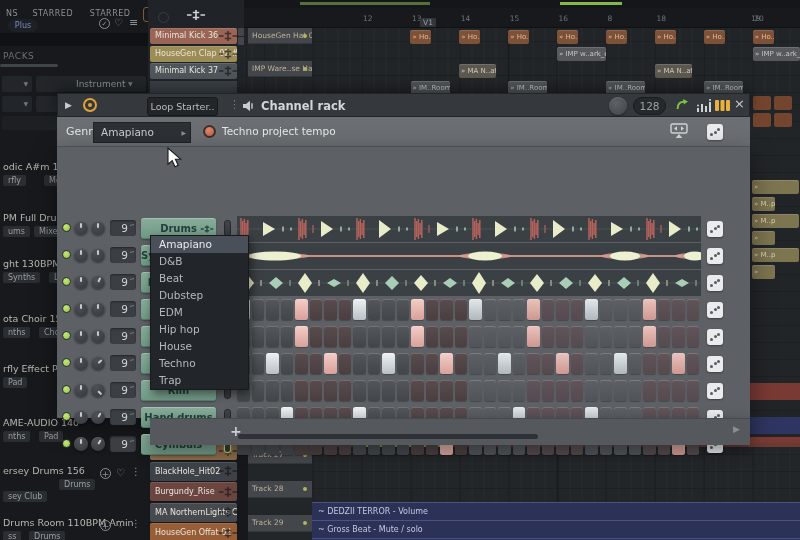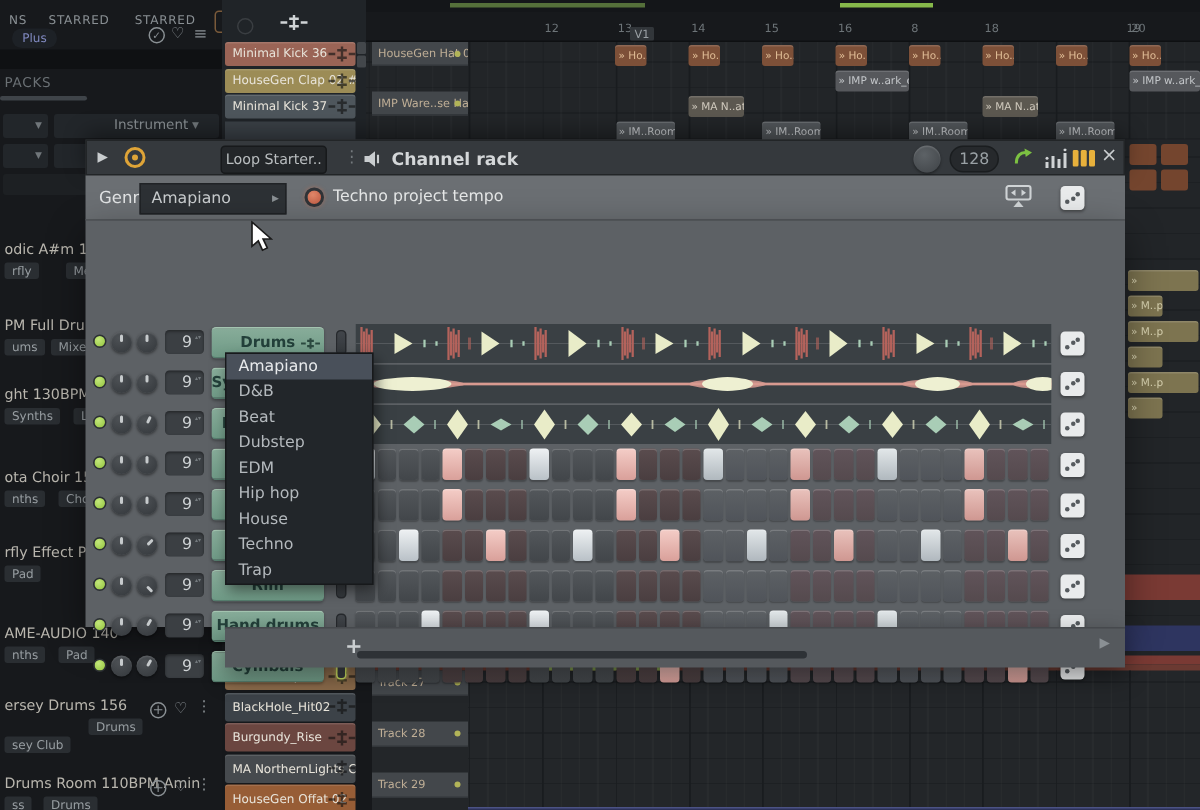--- a/index.html
+++ b/index.html
@@ -214,20 +214,22 @@
             <path d="M1 6h4.5M14.5 6h4.5M10 1v10M6.8 3.5h6.4M6.8 8.5h6.4" stroke="rgba(15,15,15,.6)" stroke-width="1.6"></path>
           </svg></div>
         <div class="a sampow txt" style="left: 2px; top: 83px; width: 87px; height: 19px; background: rgb(151, 93, 54); line-height: 19px;">HouseGen Offat 02<svg width="20" height="12" viewBox="0 0 20 12" style="position: absolute; left: 68px; top: 3.5px;">
             <path d="M1 6h4.5M14.5 6h4.5M10 1v10M6.8 3.5h6.4M6.8 8.5h6.4" stroke="rgba(15,15,15,.6)" stroke-width="1.6"></path>
           </svg></div>
       </div>
       <div class="a" style="left: 248px; top: 443px; width: 552px; height: 97px; background: rgb(35, 38, 41);">
         <div class="a" style="left: 0px; top: 0px; width: 552px; height: 4px; background: rgb(107, 58, 50);"></div>
         <div class="a" style="left: 112px; top: 0px; width: 80px; height: 4px; background: rgb(126, 155, 78);"></div>
         <div class="a" style="left: 64px; top: 4px; width: 488px; height: 93px; background-image: repeating-linear-gradient(90deg, rgb(25, 28, 31) 0px, rgb(25, 28, 31) 1px, transparent 1px, transparent 48.9px), repeating-linear-gradient(90deg, rgba(255, 255, 255, 0.024) 0px, rgba(255, 255, 255, 0.024) 1px, transparent 1px, transparent 12.22px), repeating-linear-gradient(0deg, rgb(29, 32, 35) 0px, rgb(29, 32, 35) 1px, transparent 1px, transparent 17px); background-position: 0.6px 0px, 0.6px 0px, 0px 0px;">
+          <div class="a txt" style="left: 0px; top: 55px; width: 488px; height: 18px; background: rgb(44, 49, 88); border-top: 1px solid rgb(75, 82, 132); color: rgb(195, 201, 222); font-size: 8px; line-height: 17px; padding-left: 6px;">~ DEDZII TERROR - Volume</div>
+          <div class="a txt" style="left: 0px; top: 73px; width: 488px; height: 18px; background: rgb(44, 49, 88); border-top: 1px solid rgb(75, 82, 132); color: rgb(195, 201, 222); font-size: 8px; line-height: 17px; padding-left: 6px;">~ Gross Beat - Mute / solo</div>
           <div class="a txt" style="left: 0px; top: 91px; width: 488px; height: 18px; background: rgb(44, 49, 88); border-top: 1px solid rgb(75, 82, 132); color: rgb(195, 201, 222); font-size: 8px; line-height: 17px; padding-left: 6px;">~ Gross Beat - Mix level</div>
         </div>
         <div class="a tracklabel txt" style="left: 0px; top: 4px; width: 64px; height: 17px;">Track 27<span class="tled"></span></div>
         <div class="a tracklabel txt" style="left: 0px; top: 21px; width: 64px; height: 17px;">Track 28<span class="tled"></span></div>
         <div class="a tracklabel txt" style="left: 0px; top: 38px; width: 64px; height: 17px;">Track 29<span class="tled"></span></div>
       </div>
     </div>
 
   <div id="dialog" class="a">
     <div id="cr-header">

